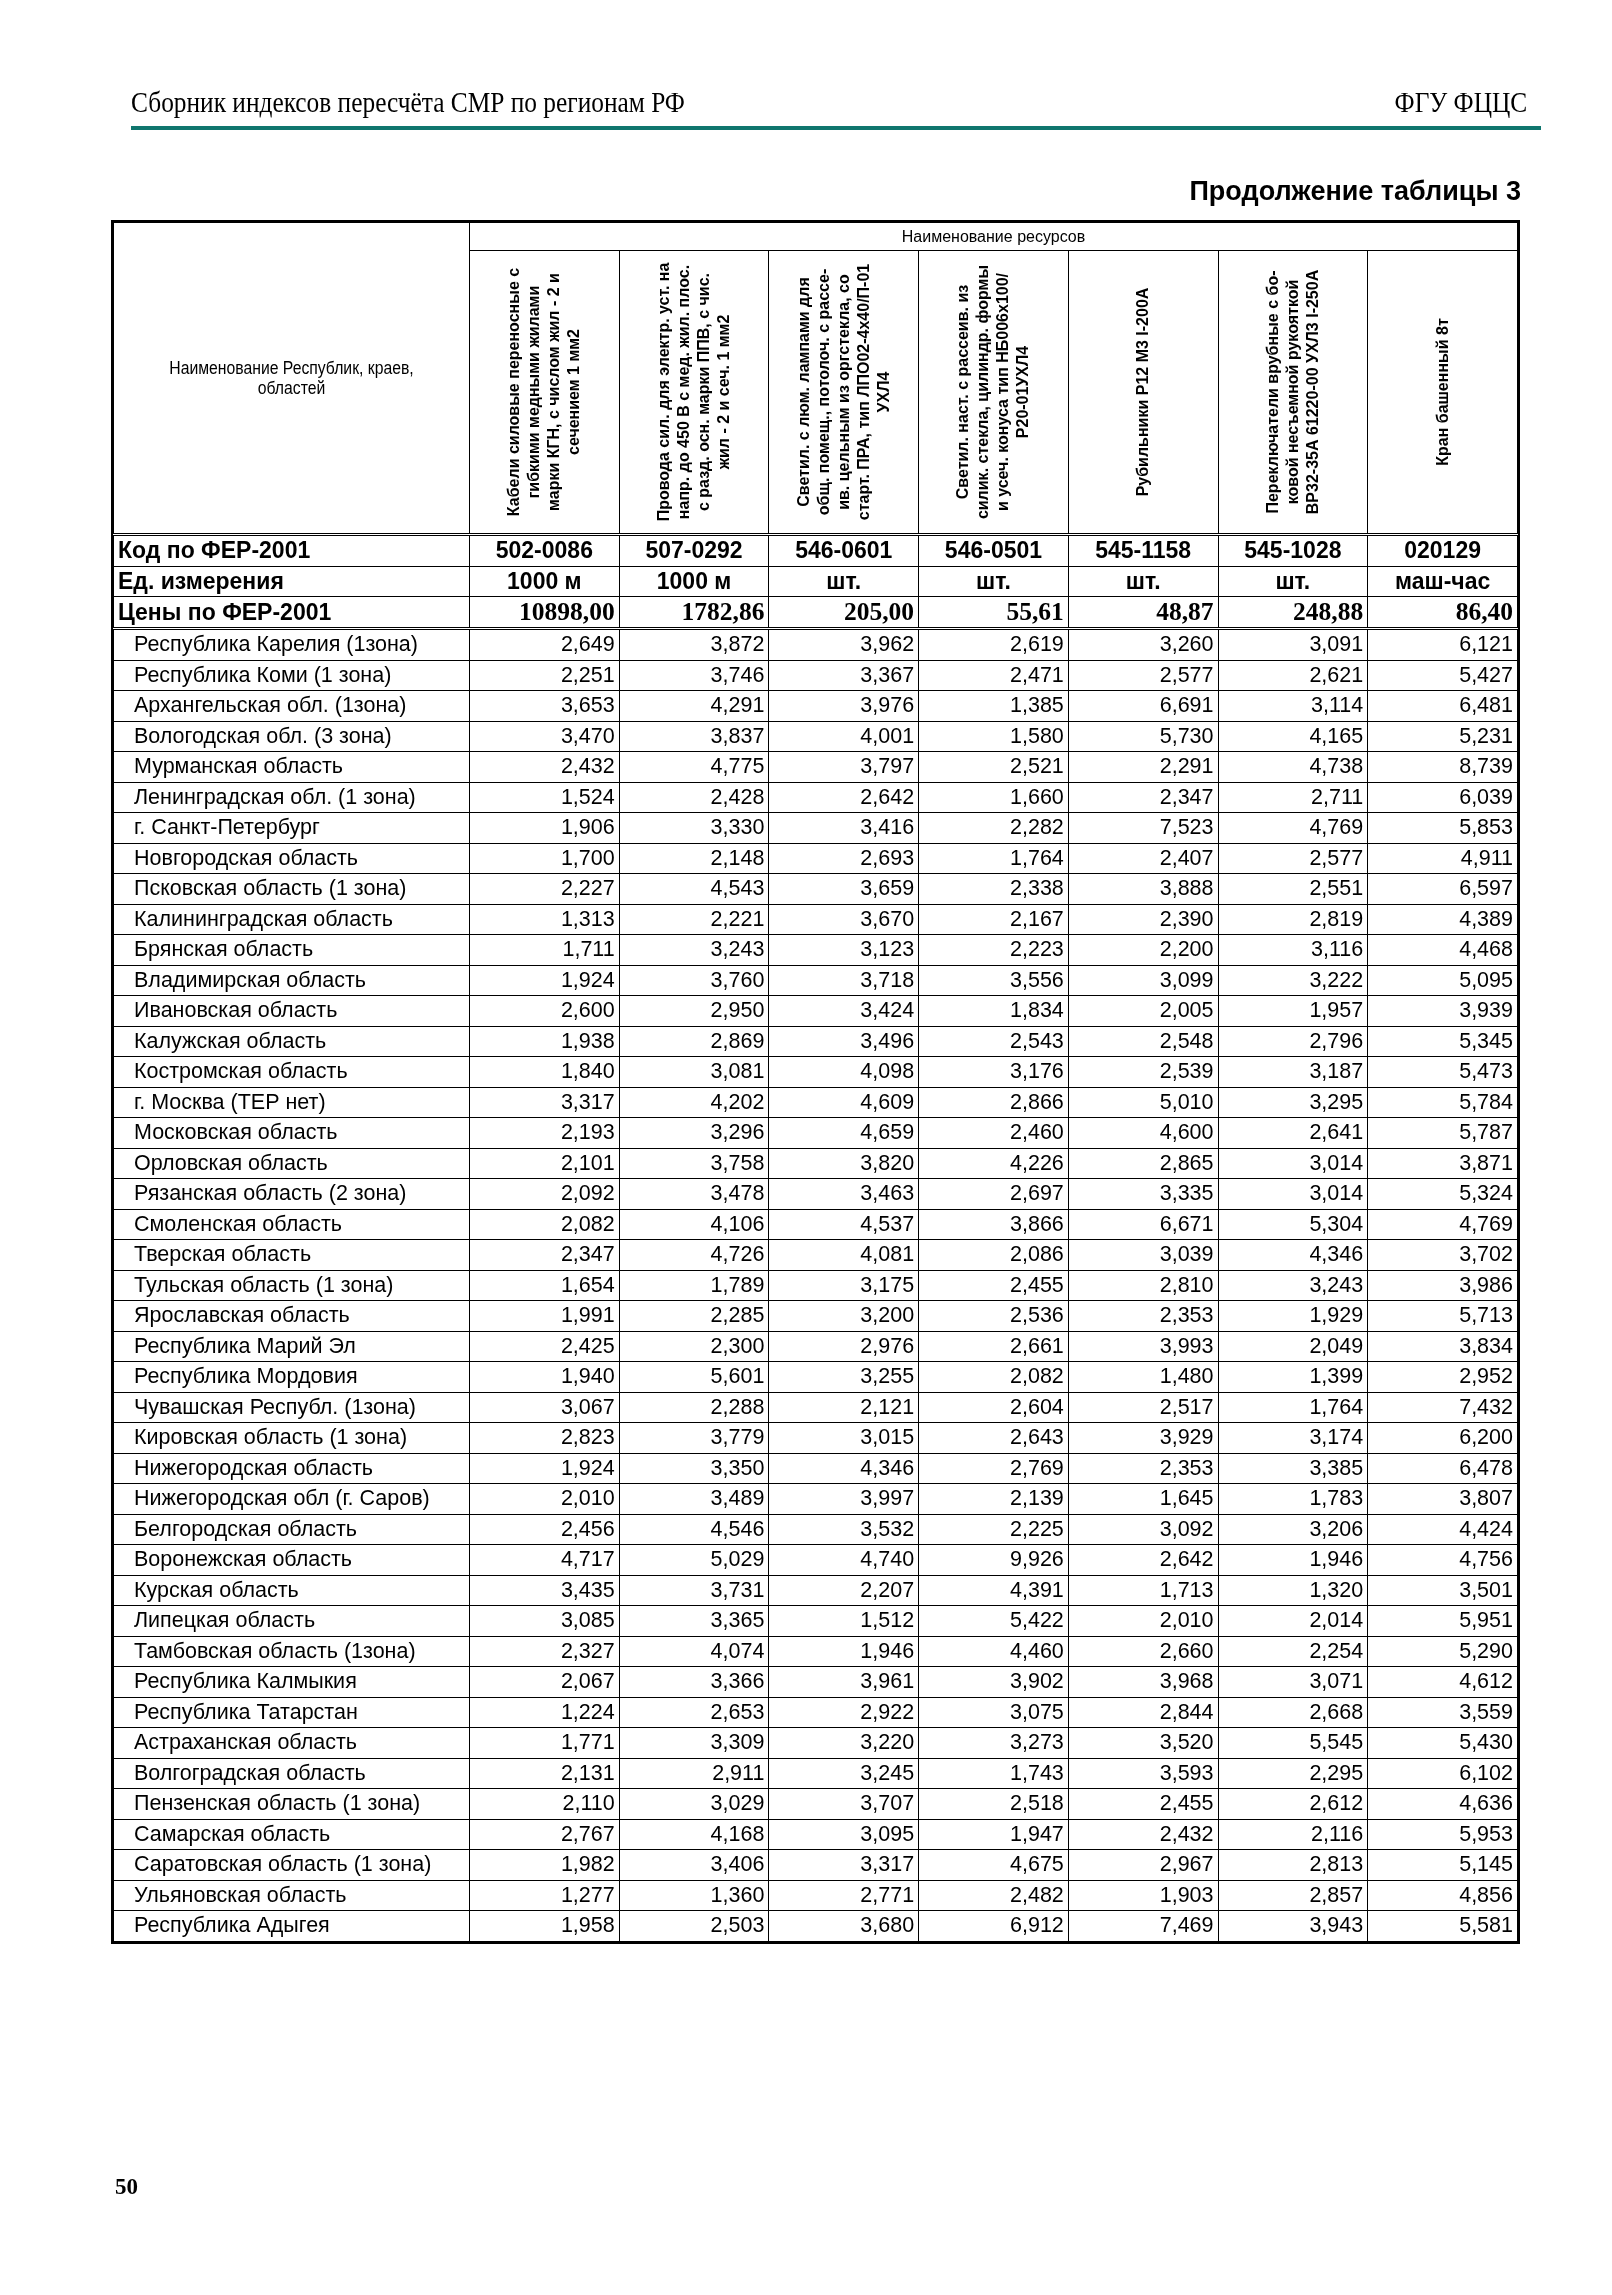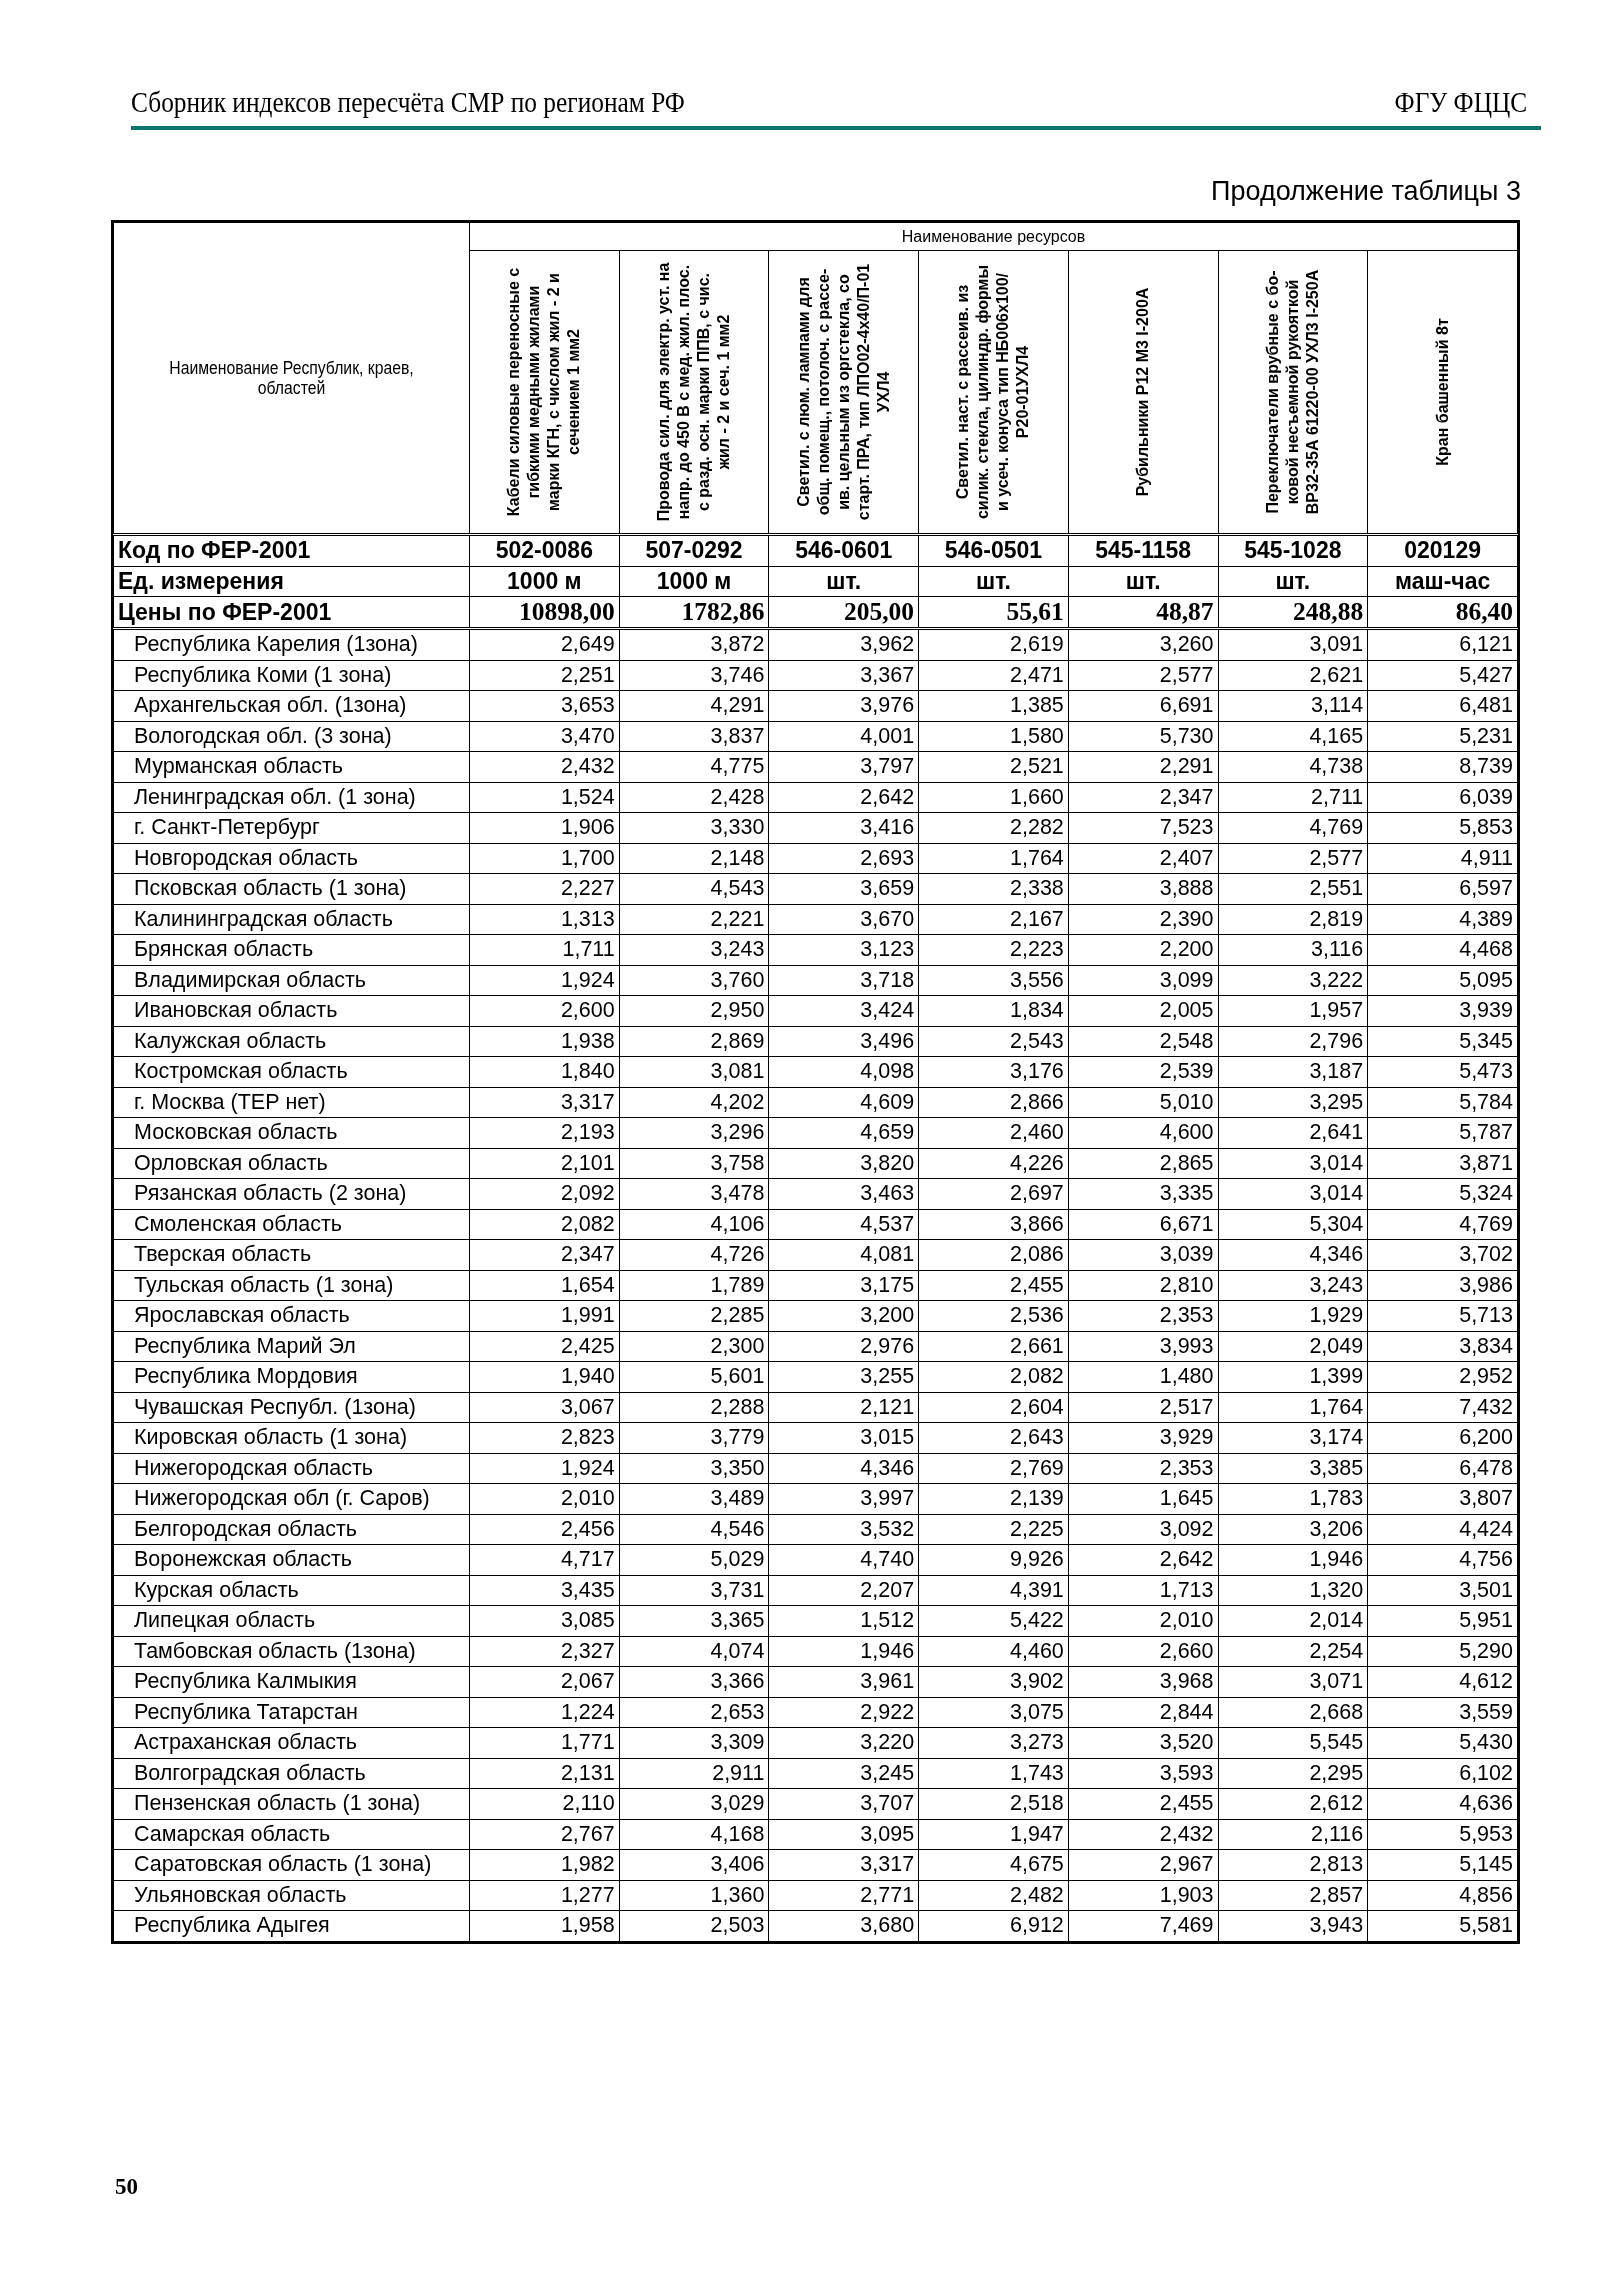--- a/index.html
+++ b/index.html
@@ -1,20 +1,20 @@
 <!DOCTYPE html>
 <html style="font-size:10.7px"><head>
 <meta charset="utf-8">
 <style>
   html, body { margin: 0; padding: 0; background: #ffffff; }
   body { width: 1612px; height: 2295px; position: relative; color: #000; font-family: "Liberation Sans", sans-serif; }
   .page-header { position: absolute; left: 111px; top: 79px; width: 1410px; height: 47px; border-bottom: 4px solid #0f766e; margin-left: 20px; }
   .page-header .left { position: absolute; left: 0; bottom: 6.7px; font-family: "Liberation Serif", serif; font-size: 29.5px; transform: scaleX(0.86); transform-origin: left bottom; white-space: nowrap; }
   .page-header .right { position: absolute; right: 13.4px; bottom: 6.7px; font-family: "Liberation Serif", serif; font-size: 29.5px; transform: scaleX(0.86); transform-origin: right bottom; white-space: nowrap; }
-  .continuation { position: absolute; right: 91px; top: 176px; font-size: 27px; font-weight: normal; white-space: nowrap; }
+  .continuation { position: absolute; right: 91px; top: 176px; font-size: 27px; font-weight: bold; white-space: nowrap; }
   .table-wrap { position: absolute; left: 111px; top: 220px; width: 1405px; border: 2.7px double #000; }
   table { border-collapse: collapse; width: 100%; table-layout: fixed; }
   td, th { border: 1.3px solid #000; padding: 0 4px; }
   .col-region { width: 356px; }
   .hdr-region { text-align: center; vertical-align: middle; font-size: 17.5px; font-weight: normal; line-height: 20px; transform: scaleX(0.9); }
   .hdr-group { text-align: center; font-size: 16px; font-weight: normal; height: 27px; }
   .hdr-res { height: 282px; vertical-align: middle; padding: 0; position: relative; }
   .rot { position: absolute; left: 50%; top: 50%; width: 262px; transform: translate(-50%, -50%) rotate(-90deg); text-align: center; font-size: 16px; line-height: 20px; }
   .meta-row td { font-weight: bold; font-size: 23px; height: 29.5px; }
   .meta-row td.label { text-align: left; }

